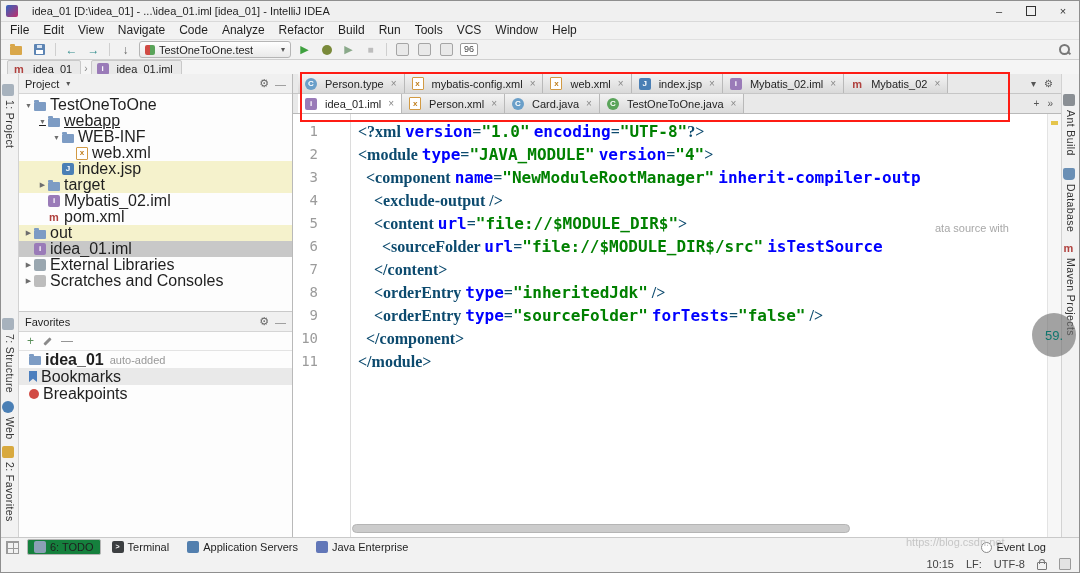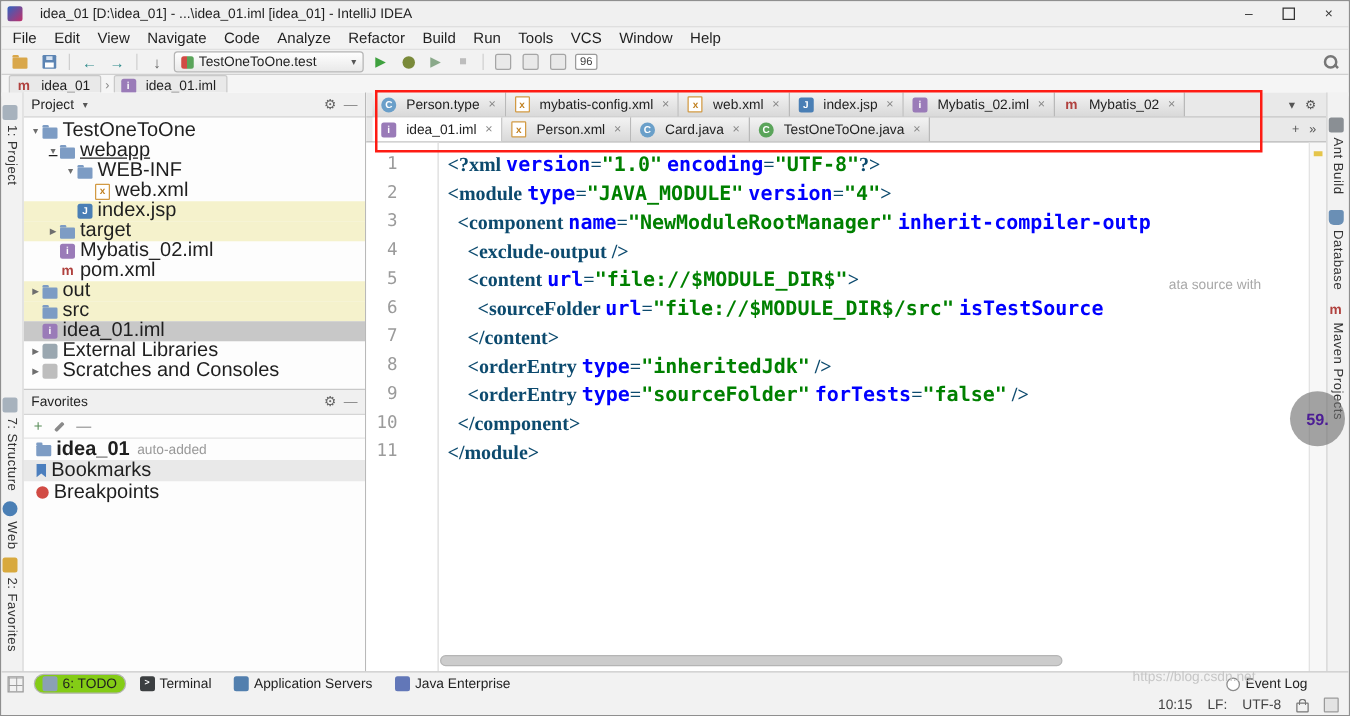--- a/index.html
+++ b/index.html
@@ -128,34 +128,34 @@
   .hthumb{position:absolute;left:0;top:0;width:498px;height:9px;background:#cccccc;border:1px solid #b5b5b5;border-radius:5px;box-sizing:border-box;}
 
   
   .twbar{position:absolute;left:0;right:0;bottom:16px;height:18px;background:#f2f2f2;border-top:1px solid #c9c9c9;
          display:flex;align-items:center;gap:3px;padding:0 5px;font-size:11px;}
   .gridicon{width:11px;height:11px;border:1px solid #9a9a9a;
             background-image:linear-gradient(#9a9a9a 1px,transparent 1px),linear-gradient(90deg,#9a9a9a 1px,transparent 1px);
             background-size:6px 6px;margin-right:5px;}
   .tw-items{display:flex;align-items:center;gap:4px;}
   .tw-item{display:flex;align-items:center;padding:1px 6px;border-radius:2px;border:1px solid transparent;}
-  .tw-item.active{background:#84cc16;border-color:#b5b5b5;border-radius:8px;}
+  .tw-item.active{background:#15803d;border-color:#b5b5b5;}
   .tw-right{margin-left:auto;display:flex;align-items:center;padding-right:28px;}
   .statusbar{position:absolute;left:0;right:0;bottom:0;height:16px;background:#f2f2f2;display:flex;align-items:center;
              font-size:11px;color:#444;padding:0 8px;}
   .sb-right{margin-left:auto;display:flex;align-items:center;gap:12px;}
   .lock{width:8px;height:6px;border:1px solid #777;border-radius:1px;position:relative;margin-top:3px;}
   .lock::before{content:"";position:absolute;top:-4px;left:1px;width:4px;height:4px;border:1px solid #777;border-bottom:none;border-radius:3px 3px 0 0;}
   .memind{width:10px;height:10px;border:1px solid #9a9a9a;background:#e3e3e3;border-radius:1px;}
 
   
   .red-box{position:absolute;left:299px;top:71px;width:706px;height:46px;border:2px solid #fe1c14;z-index:50;pointer-events:none;}
   .progress-circle{position:absolute;left:1031px;top:312px;width:44px;height:44px;border-radius:50%;
-                   background:rgba(110,110,110,.62);color:#4c1d95;display:flex;align-items:center;justify-content:center;
-                   font-size:13px;font-weight:bold;z-index:60;}
+                   background:rgba(110,110,110,.62);color:#0f766e;display:flex;align-items:center;justify-content:center;
+                   font-size:13px;font-weight:normal;z-index:60;}
   .faint-tip{position:absolute;left:934px;top:221px;color:#a8a8a8;font-size:11px;z-index:40;font-family:"Liberation Sans",sans-serif;}
   .watermark-url{position:absolute;left:905px;top:535px;color:#c6c6c6;font-size:11px;z-index:45;}
 </style>
 </head>
 <body>
 
 <div class="app">
 
   <div class="titlebar">
     <span class="app-logo"></span>
@@ -303,25 +303,20 @@
             <div class="tree-row" style="padding-left: 18px;">
               <span class="arrow"></span>
               <span class="fi fi-mvn">m</span>
               <span class="tree-label">pom.xml</span>
             </div>
             <div class="tree-row row-yellow" style="padding-left: 4px;">
               <span class="arrow">▶</span>
               <span class="fi fi-folder"></span>
               <span class="tree-label">out</span>
             </div>
-            <div class="tree-row row-yellow" style="padding-left: 4px;">
-              <span class="arrow"></span>
-              <span class="fi fi-folder"></span>
-              <span class="tree-label">src</span>
-            </div>
             <div class="tree-row row-selected" style="padding-left: 4px;">
               <span class="arrow"></span>
               <span class="fi fi-iml">i</span>
               <span class="tree-label">idea_01.iml</span>
             </div>
             <div class="tree-row" style="padding-left: 4px;">
               <span class="arrow">▶</span>
               <span class="fi fi-lib"></span>
               <span class="tree-label">External Libraries</span>
             </div>

